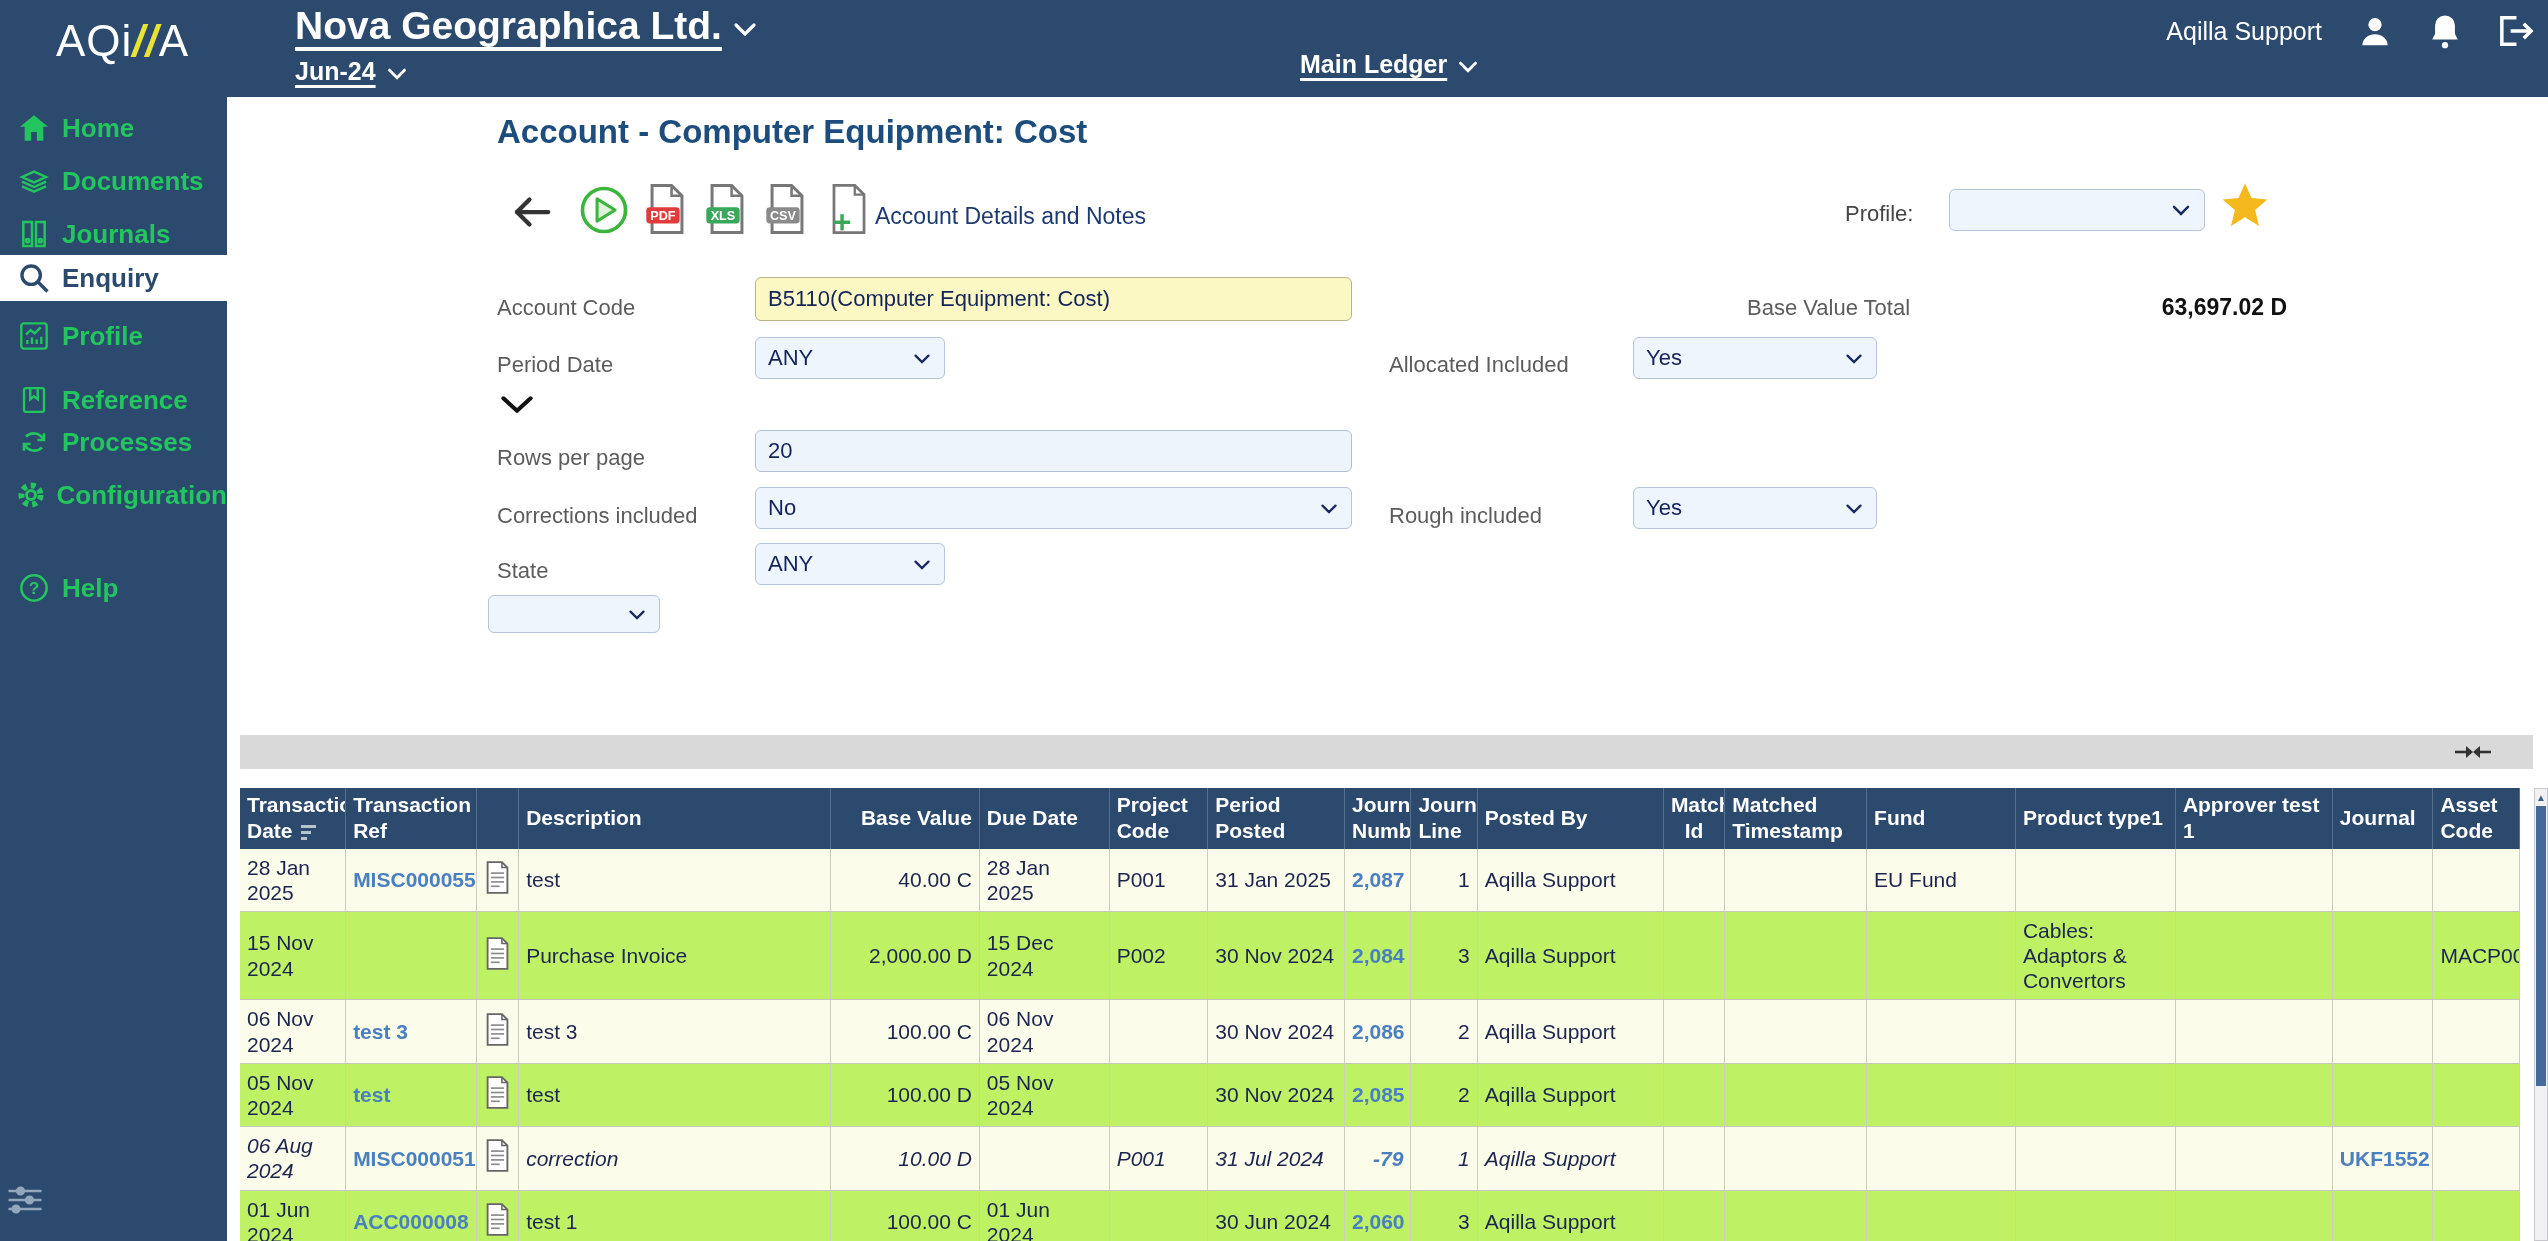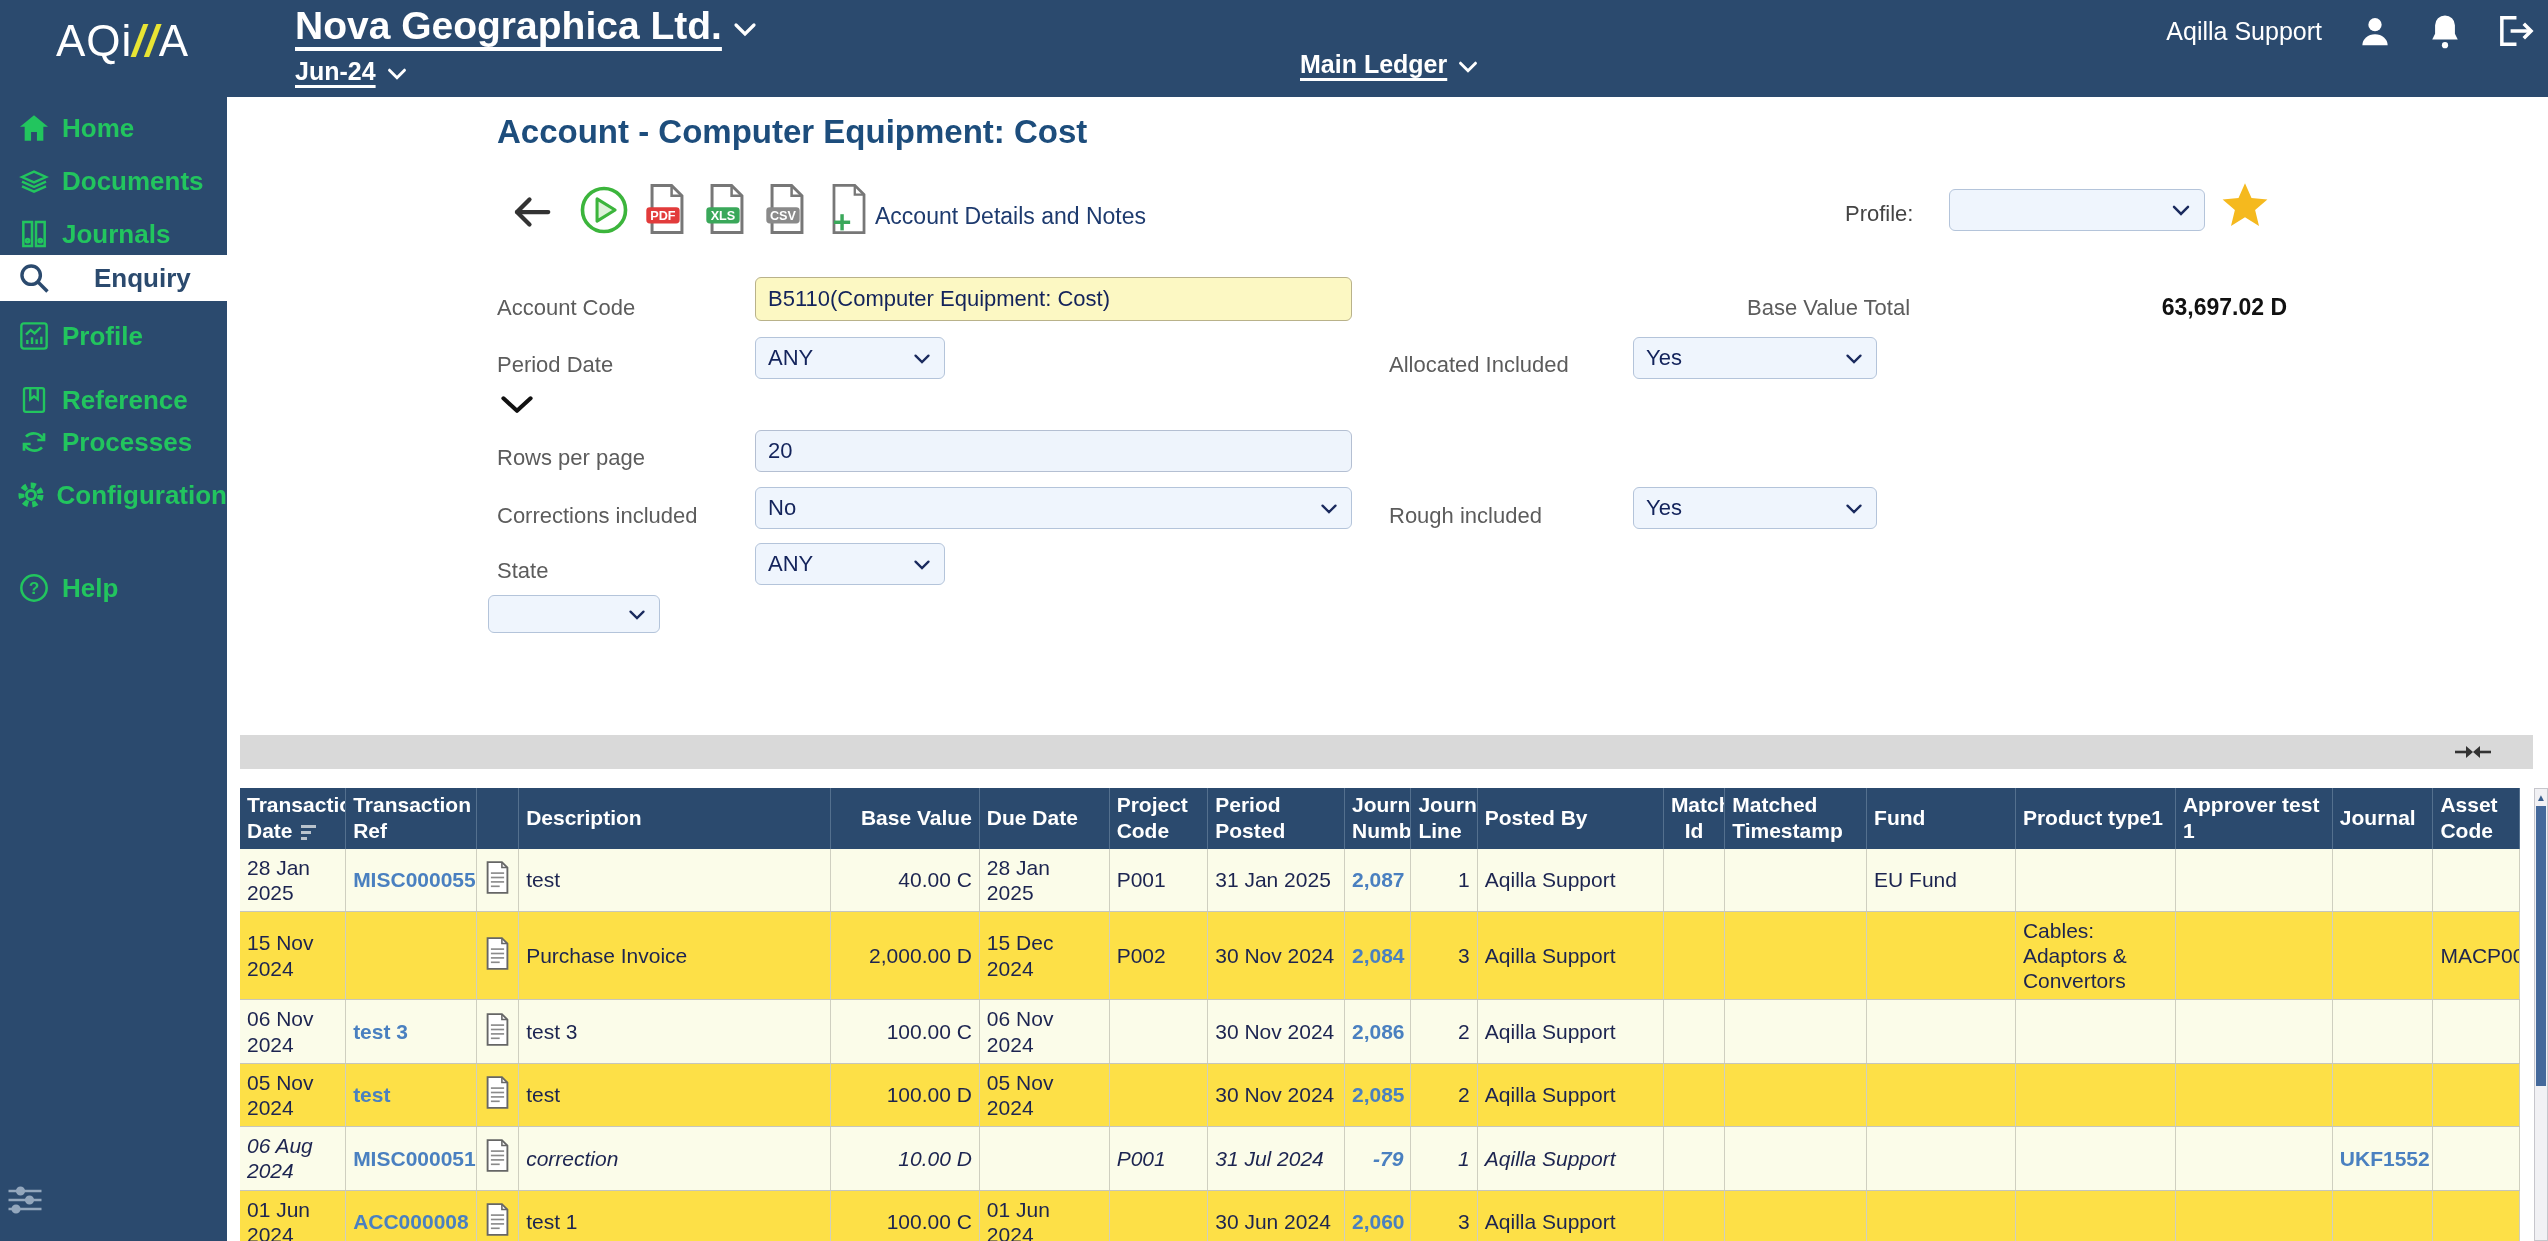--- a/index.html
+++ b/index.html
@@ -18,21 +18,21 @@
   .chev-w { vertical-align:middle; margin-left:10px; }
   .userarea { position:absolute; right:14px; top:12px; display:flex; align-items:center; gap:34px; color:#fff; }
   .username { font-size:25px; }
   .uicon { cursor:pointer; display:inline-flex; }
 
   
   .sidebar { position:absolute; left:0; top:97px; width:227px; height:1144px; background:#2b4a6e; z-index:4; }
   .nav-item { position:absolute; left:0; width:227px; height:46px; display:flex; align-items:center; color:#22c55e; cursor:pointer; }
   .nav-ic { width:40px; margin-left:14px; display:flex; justify-content:center; }
   .nav-label { margin-left:8px; font-size:26px; font-weight:bold; white-space:nowrap; }
-  .nav-item.active { background:#fff; color:#2b4a6e;gap:32px; }
+  .nav-item.active { background:#fff; color:#2b4a6e; }
   .sliders { position:absolute; left:6px; top:1088px; cursor:pointer; }
 
   
   .content { position:absolute; left:227px; top:97px; width:2321px; height:1144px; background:#fff; overflow:hidden; }
   .page-title { position:absolute; left:270px; top:16px; font-size:33px; font-weight:bold; color:#1d4d7c; }
 
   .tb-ic { position:absolute; cursor:pointer; }
   .details-link { position:absolute; left:648px; top:106px; font-size:23px; color:#1d3a6e; cursor:pointer; }
 
   .flabel { position:absolute; font-size:22px; color:#5c5c5c; white-space:nowrap; }
@@ -55,21 +55,21 @@
   .collapse-ic { position:absolute; right:40px; top:5px; cursor:pointer; }
 
   
   .twrap { position:absolute; left:13px; top:691px; width:2293px; height:453px; overflow:hidden; }
   table { border-collapse:collapse; table-layout:fixed; width:2280px; font-size:21px; color:#1c2450; }
   thead th { background:#2b4a6e; color:#fff; font-weight:bold; height:60px; padding:4px 7px;
     text-align:left; vertical-align:middle; overflow:hidden; line-height:1.25; border-right:1px solid #54708e; cursor:pointer; }
   td { padding:6px 7px; border-right:1px solid #cfcfc0; border-bottom:1px solid #c6c6bc;
     vertical-align:middle; line-height:1.2; overflow:hidden; }
   tr.cream { background:#fbfce9; }
-  tr.tan { background:#fde047; }
+  tr.tan { background:#bef264; }
   .al-r { text-align:right; }
   .tlink { color:#4a80c0; font-weight:bold; cursor:pointer; }
   tr.it td { font-style:italic; }
   tr.it td.c-ref .tlink, tr.it td.c-journal .tlink { font-style:normal; }
   td.c-doc { text-align:center; padding:2px; }
   .sort-ic { display:inline-flex; flex-direction:column; gap:3px; margin-left:8px; vertical-align:middle; }
   .sort-ic i { display:block; height:3px; background:#b9c3cd; }
   .sort-ic i:nth-child(1){ width:15px;} .sort-ic i:nth-child(2){ width:10px;} .sort-ic i:nth-child(3){ width:6px;}
 
   .vscroll { position:absolute; right:0; top:691px; width:14px; height:453px; background:#f1f1f4; border:1px solid #c6c6cc; }

